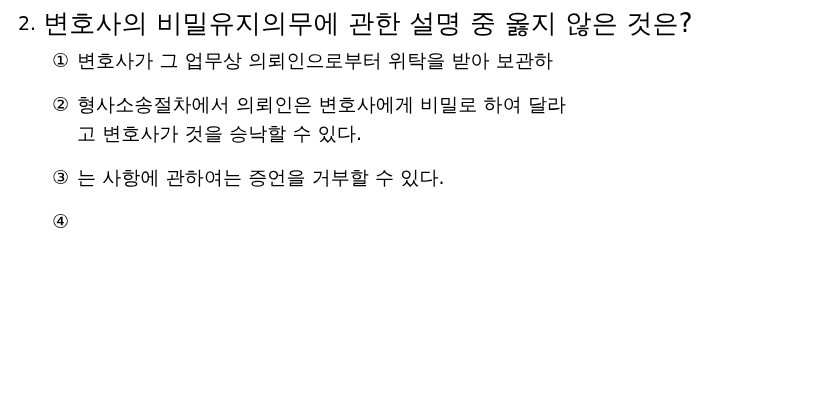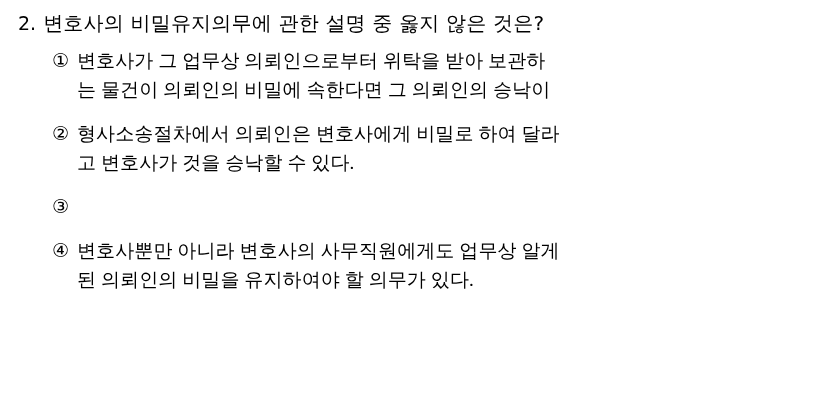--- a/index.html
+++ b/index.html
@@ -26,21 +26,21 @@
     align-items: flex-start;
     margin: 0 0 0 18px;
   }
   .q-number {
     font-size: 19px;
     line-height: 30px;
     white-space: nowrap;
     padding-right: 7px;
   }
   .q-text {
-    font-size: 20px;
+    font-size: 26px;
     line-height: 30px;
     letter-spacing: 0.2px;
   }
   .choices {
     margin-top: 8px;
   }
   .choice {
     display: flex;
     align-items: flex-start;
     margin: 0 0 15px 52px;
@@ -57,21 +57,20 @@
   }
   .choice-body {
     flex: 1 1 auto;
     max-width: 690px;
   }
   .choice-line {
     font-size: 19px;
     line-height: 29px;
     letter-spacing: 0.1px;
     white-space: nowrap;
-    font-family: Liberation Serif, serif;
   }
   .justify {
     text-align: justify;
   }
 </style>
 </head>
 <body>
 
 <div class="page">
 
@@ -79,40 +78,36 @@
     <span class="q-number">2.</span>
     <span class="q-text">변호사의 비밀유지의무에 관한 설명 중 옳지 않은 것은?</span>
   </div>
 
   <div class="choices">
 
     <div class="choice">
       <span class="choice-marker">①</span>
       <div class="choice-body">
         <div class="choice-line justify">변호사가 그 업무상 의뢰인으로부터 위탁을 받아 보관하</div>
-        <div class="choice-line justify">는 물건이 의뢰인의 비밀에 속한다면 그 의뢰인의 승낙이</div>
       </div>
     </div>
 
     <div class="choice">
       <span class="choice-marker">②</span>
       <div class="choice-body">
         <div class="choice-line justify">형사소송절차에서 의뢰인은 변호사에게 비밀로 하여 달라</div>
         <div class="choice-line">고 변호사가 것을 승낙할 수 있다.</div>
       </div>
     </div>
 
     <div class="choice">
       <span class="choice-marker">③</span>
       <div class="choice-body">
+        <div class="choice-line">는 사항에 관하여는 증언을 거부할 수 있다.</div>
       </div>
     </div>
 
     <div class="choice">
       <span class="choice-marker">④</span>
-      <div class="choice-body">
-        <div class="choice-line justify">변호사뿐만 아니라 변호사의 사무직원에게도 업무상 알게</div>
-        <div class="choice-line">된 의뢰인의 비밀을 유지하여야 할 의무가 있다.</div>
-      </div>
     </div>
 
   </div>
 </div>
 
 </body></html>

